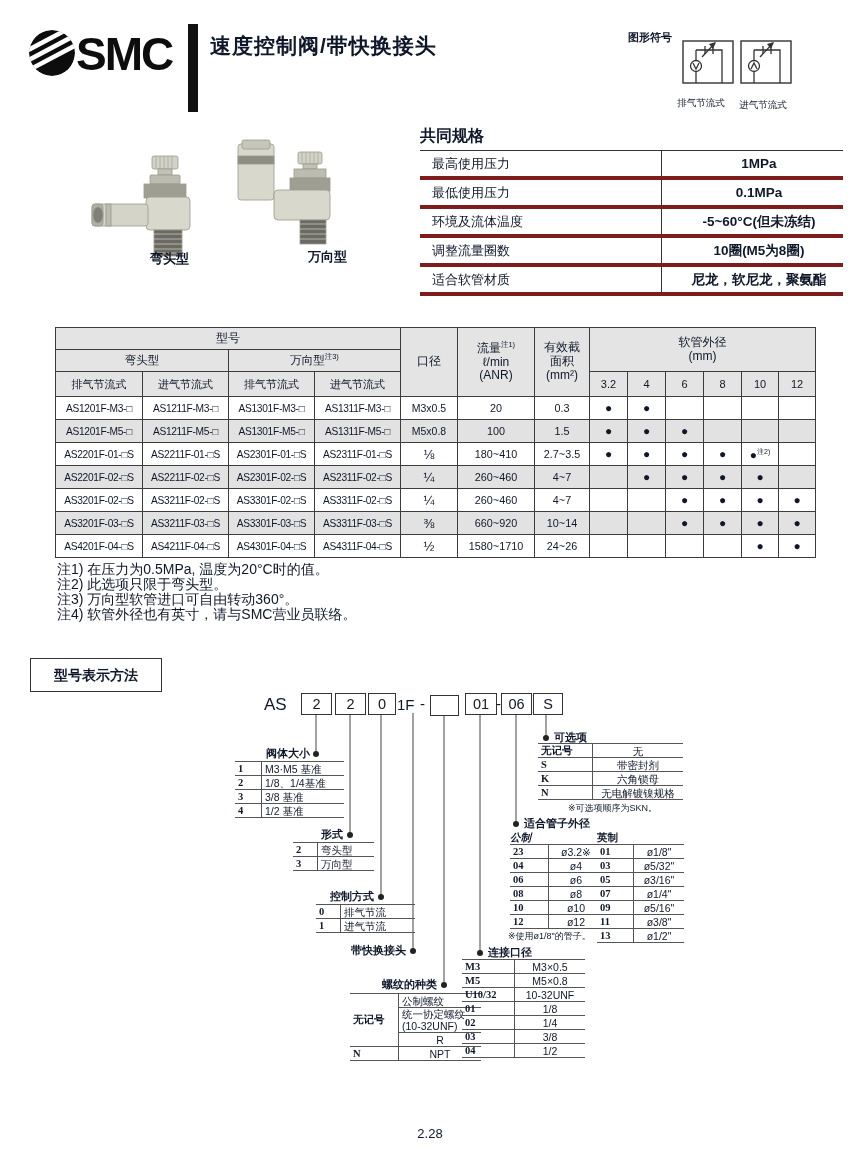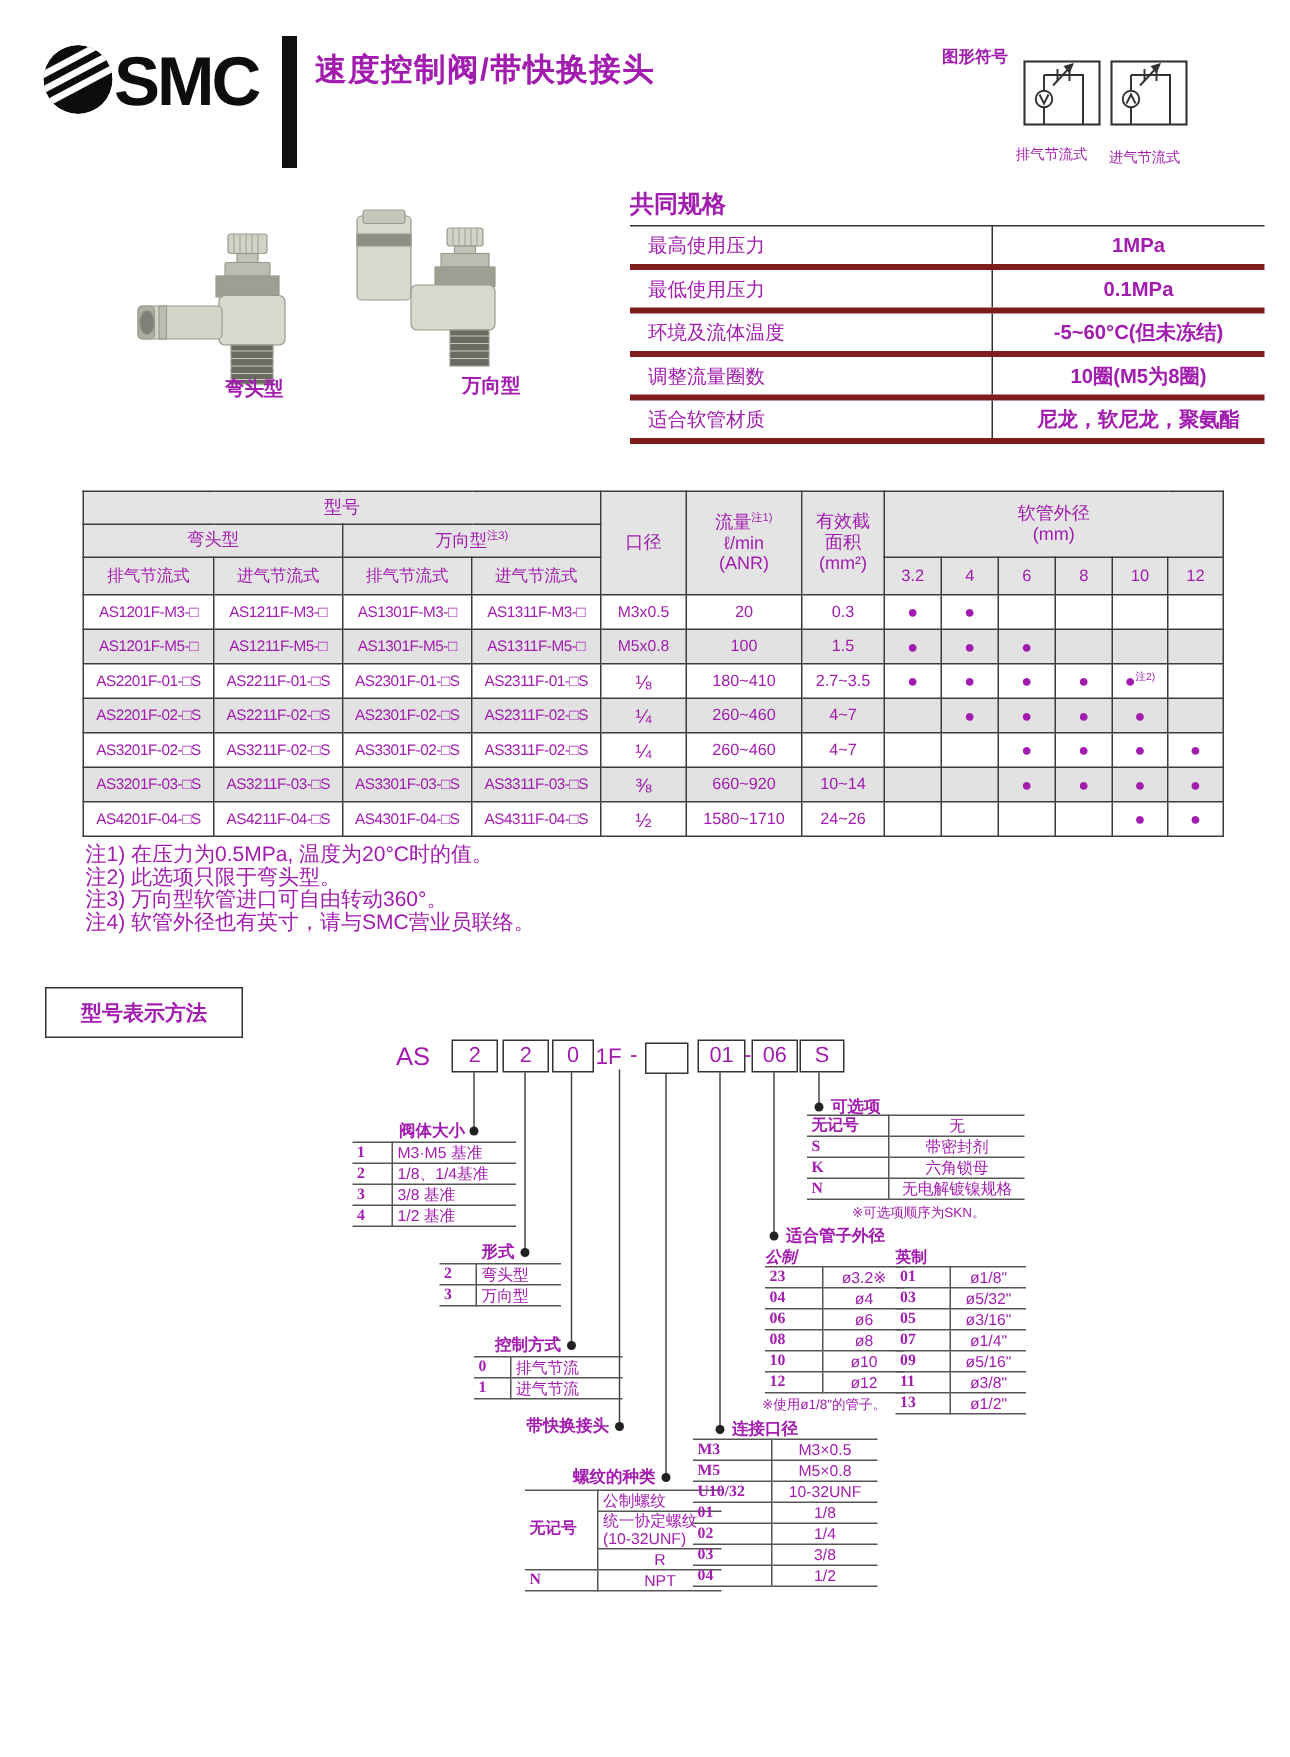--- a/index.html
+++ b/index.html
@@ -1,17 +1,17 @@
 <!DOCTYPE html>
 <html><head>
 <meta charset="utf-8">
 <style>
   html,body{margin:0;padding:0;background:#fff;}
   .page{position:relative;width:843px;height:1171px;background:#fff;overflow:hidden;
-        font-family:"Liberation Sans","DejaVu Sans",sans-serif;color:#a21caf;}
+        font-family:"Liberation Sans","DejaVu Sans",sans-serif;color:#0f172a;}
   .abs{position:absolute;}
 
   
   .hbar{left:188px;top:24px;width:10px;height:88px;background:#111;}
   .title1{left:210px;top:32px;font-size:21px;font-weight:bold;letter-spacing:1px;}
   .title2{left:208px;top:62px;white-space:nowrap;}
   .series{font-size:25px;font-weight:bold;}
   .series-note{font-size:16.5px;font-weight:bold;}
   .symlabel{left:628px;top:30px;font-size:11px;font-weight:bold;}
   .symbox{width:52px;height:50px;}
@@ -585,14 +585,15 @@
           </tr>
       <tr>
             <td class="k">N</td>
             <td class="c">无电解镀镍规格</td>
           </tr>
     </tbody>
       </table>
     <div class="dnote" style="left:544px;top:144px;margin-left:24px;">※可选项顺序为SKN。</div>
   </div>
 
+  <div class="abs pagenum">2.28</div>
 
 </div>
 
 </body></html>

